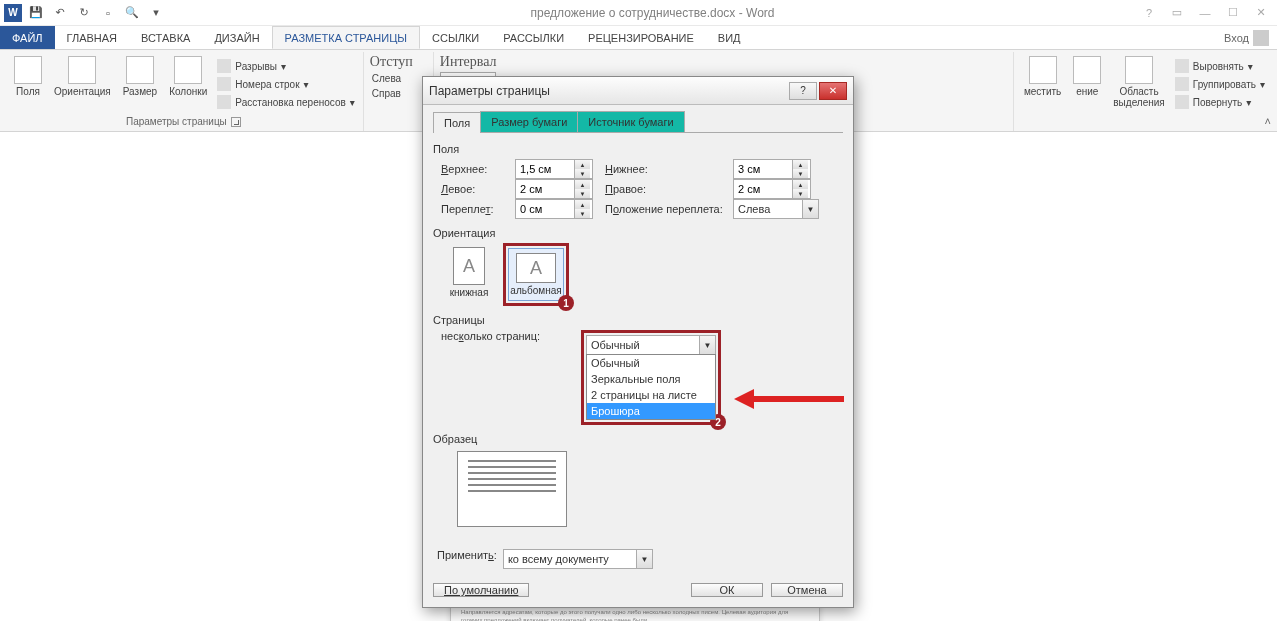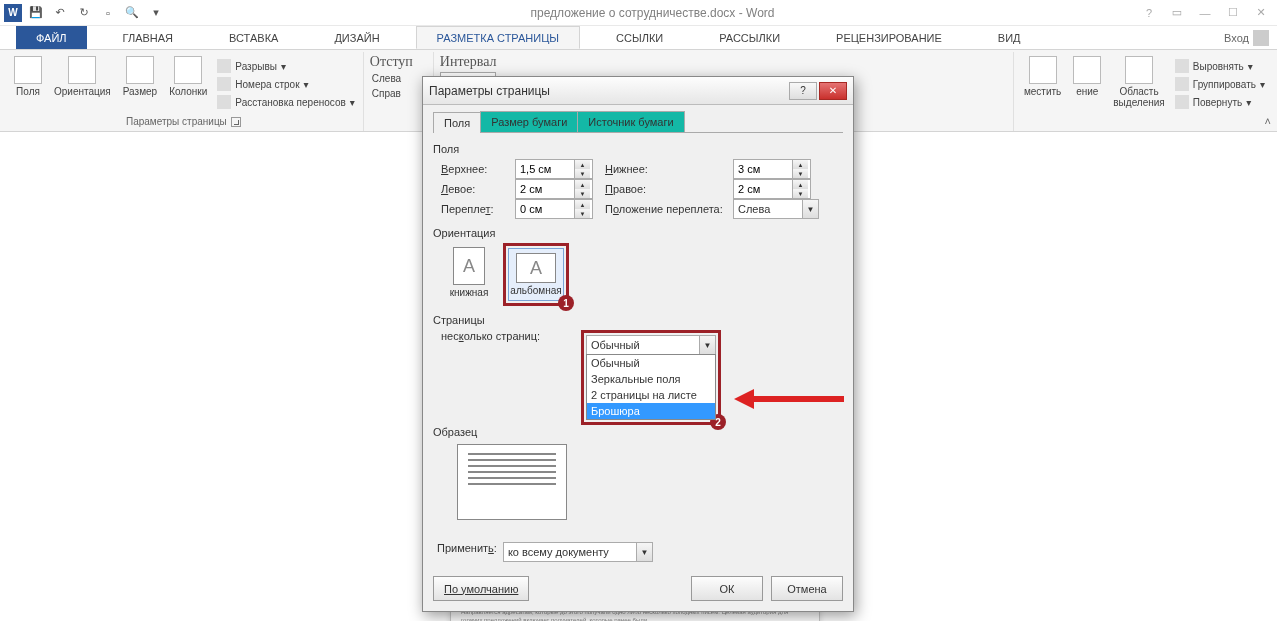--- a/index.html
+++ b/index.html
@@ -9,21 +9,21 @@
 .titlebar { height: 26px; background: #fff; display: flex; align-items: center; padding: 0 4px; border-bottom: 1px solid #e9e9e9; }
 .word-icon { width: 18px; height: 18px; background: #2b579a; color: #fff; display: flex; align-items: center; justify-content: center; font-size: 10px; font-weight: bold; margin-right: 6px; }
 .qat { display: flex; gap: 8px; align-items: center; }
 .qat-item { width: 16px; height: 16px; display: flex; align-items: center; justify-content: center; color: #555; cursor: pointer; }
 .title-text { flex: 1; text-align: center; color: #808080; font-size: 12px; }
 .winctl { display: flex; gap: 12px; align-items: center; margin-right: 4px; }
 .winctl span { color: #aaa; cursor: pointer; width: 16px; text-align: center; }
 
 
 .ribbon-tabs { height: 24px; background: #fff; display: flex; align-items: stretch; border-bottom: 1px solid #d4d4d4; }
-.tab { padding: 0 20px; display: flex; align-items: center; font-size: 11px; color: #444; text-transform: uppercase; cursor: pointer; margin-left: 16px; }
+.tab { padding: 0 12px; display: flex; align-items: center; font-size: 11px; color: #444; text-transform: uppercase; cursor: pointer; }
 .tab.file { background: #2b579a; color: #fff; }
 .tab.active { border: 1px solid #d4d4d4; border-bottom: 1px solid #f5f5f5; background: #f5f5f5; color: #2b579a; }
 .tab-login { margin-left: auto; padding: 0 8px; display: flex; align-items: center; gap: 4px; color: #666; }
 .avatar { width: 16px; height: 16px; background: #ccc; }
 
 
 .ribbon-body { height: 82px; background: #f5f5f5; border-bottom: 1px solid #d4d4d4; display: flex; position: relative; padding: 2px 4px 0 4px; }
 .ribbon-group { display: flex; flex-direction: column; border-right: 1px solid #e0e0e0; padding: 2px 6px; }
 .ribbon-group-content { flex: 1; display: flex; align-items: flex-start; gap: 4px; }
 .ribbon-group-label { font-size: 10px; color: #666; text-align: center; padding-bottom: 2px; display: flex; align-items: center; justify-content: center; gap: 4px; }
@@ -80,21 +80,21 @@
 .dd-item.sel { background: #3399ff; color: #fff; }
 
 .sample-box { width: 110px; height: 76px; border: 1px solid #888; background: #fff; margin: 6px 0 10px 24px; padding: 8px 10px; }
 .sample-line { height: 2px; background: #888; margin-bottom: 4px; }
 
 .apply-row { display: flex; align-items: flex-start; gap: 6px; margin-top: 22px; margin-left: 4px; }
 .apply-row .combo { width: 150px; }
 
 .dlg-footer { display: flex; gap: 8px; padding-top: 14px; align-items: center; }
 .dlg-footer .spacer { flex: 1; }
-.btn { min-width: 72px; height: 25px; border: 1px solid #999; background: linear-gradient(#fdfdfd,#e3e3e3); font-size: 11px; cursor: pointer; display: flex; align-items: center; justify-content: center; padding: 0 10px; }
+.btn { min-width: 72px; height: 14px; border: 1px solid #999; background: linear-gradient(#fdfdfd,#e3e3e3); font-size: 11px; cursor: pointer; display: flex; align-items: center; justify-content: center; padding: 0 10px; }
 
 .arrow-anno { position: absolute; pointer-events: none; }
 .arrow-line { position: absolute; height: 6px; background: #d22; }
 .arrow-head { position: absolute; width: 0; height: 0; border-top: 10px solid transparent; border-bottom: 10px solid transparent; border-right: 20px solid #d22; }
 </style>
 </head>
 <body>
 
 <div class="titlebar">
   <div class="word-icon">W</div>
@@ -309,21 +309,21 @@
         <div class="dd-list" style="position:relative; margin-top:-1px;">
           <div class="dd-item">Обычный</div>
           <div class="dd-item">Зеркальные поля</div>
           <div class="dd-item">2 страницы на листе</div>
           <div class="dd-item sel">Брошюра</div>
         </div>
         <div class="callout-badge" style="right:-8px; bottom:-8px;">2</div>
       </div>
     </div>
 
-    <div class="section-title" style="margin-top:1px;">Образец</div>
+    <div class="section-title" style="margin-top:8px;">Образец</div>
     <div class="sample-box">
       <div class="sample-line"></div>
         <div class="sample-line"></div>
         <div class="sample-line"></div>
       <div class="sample-line"></div>
         <div class="sample-line"></div>
         <div class="sample-line"></div>
     </div>
 
     <div class="apply-row">

